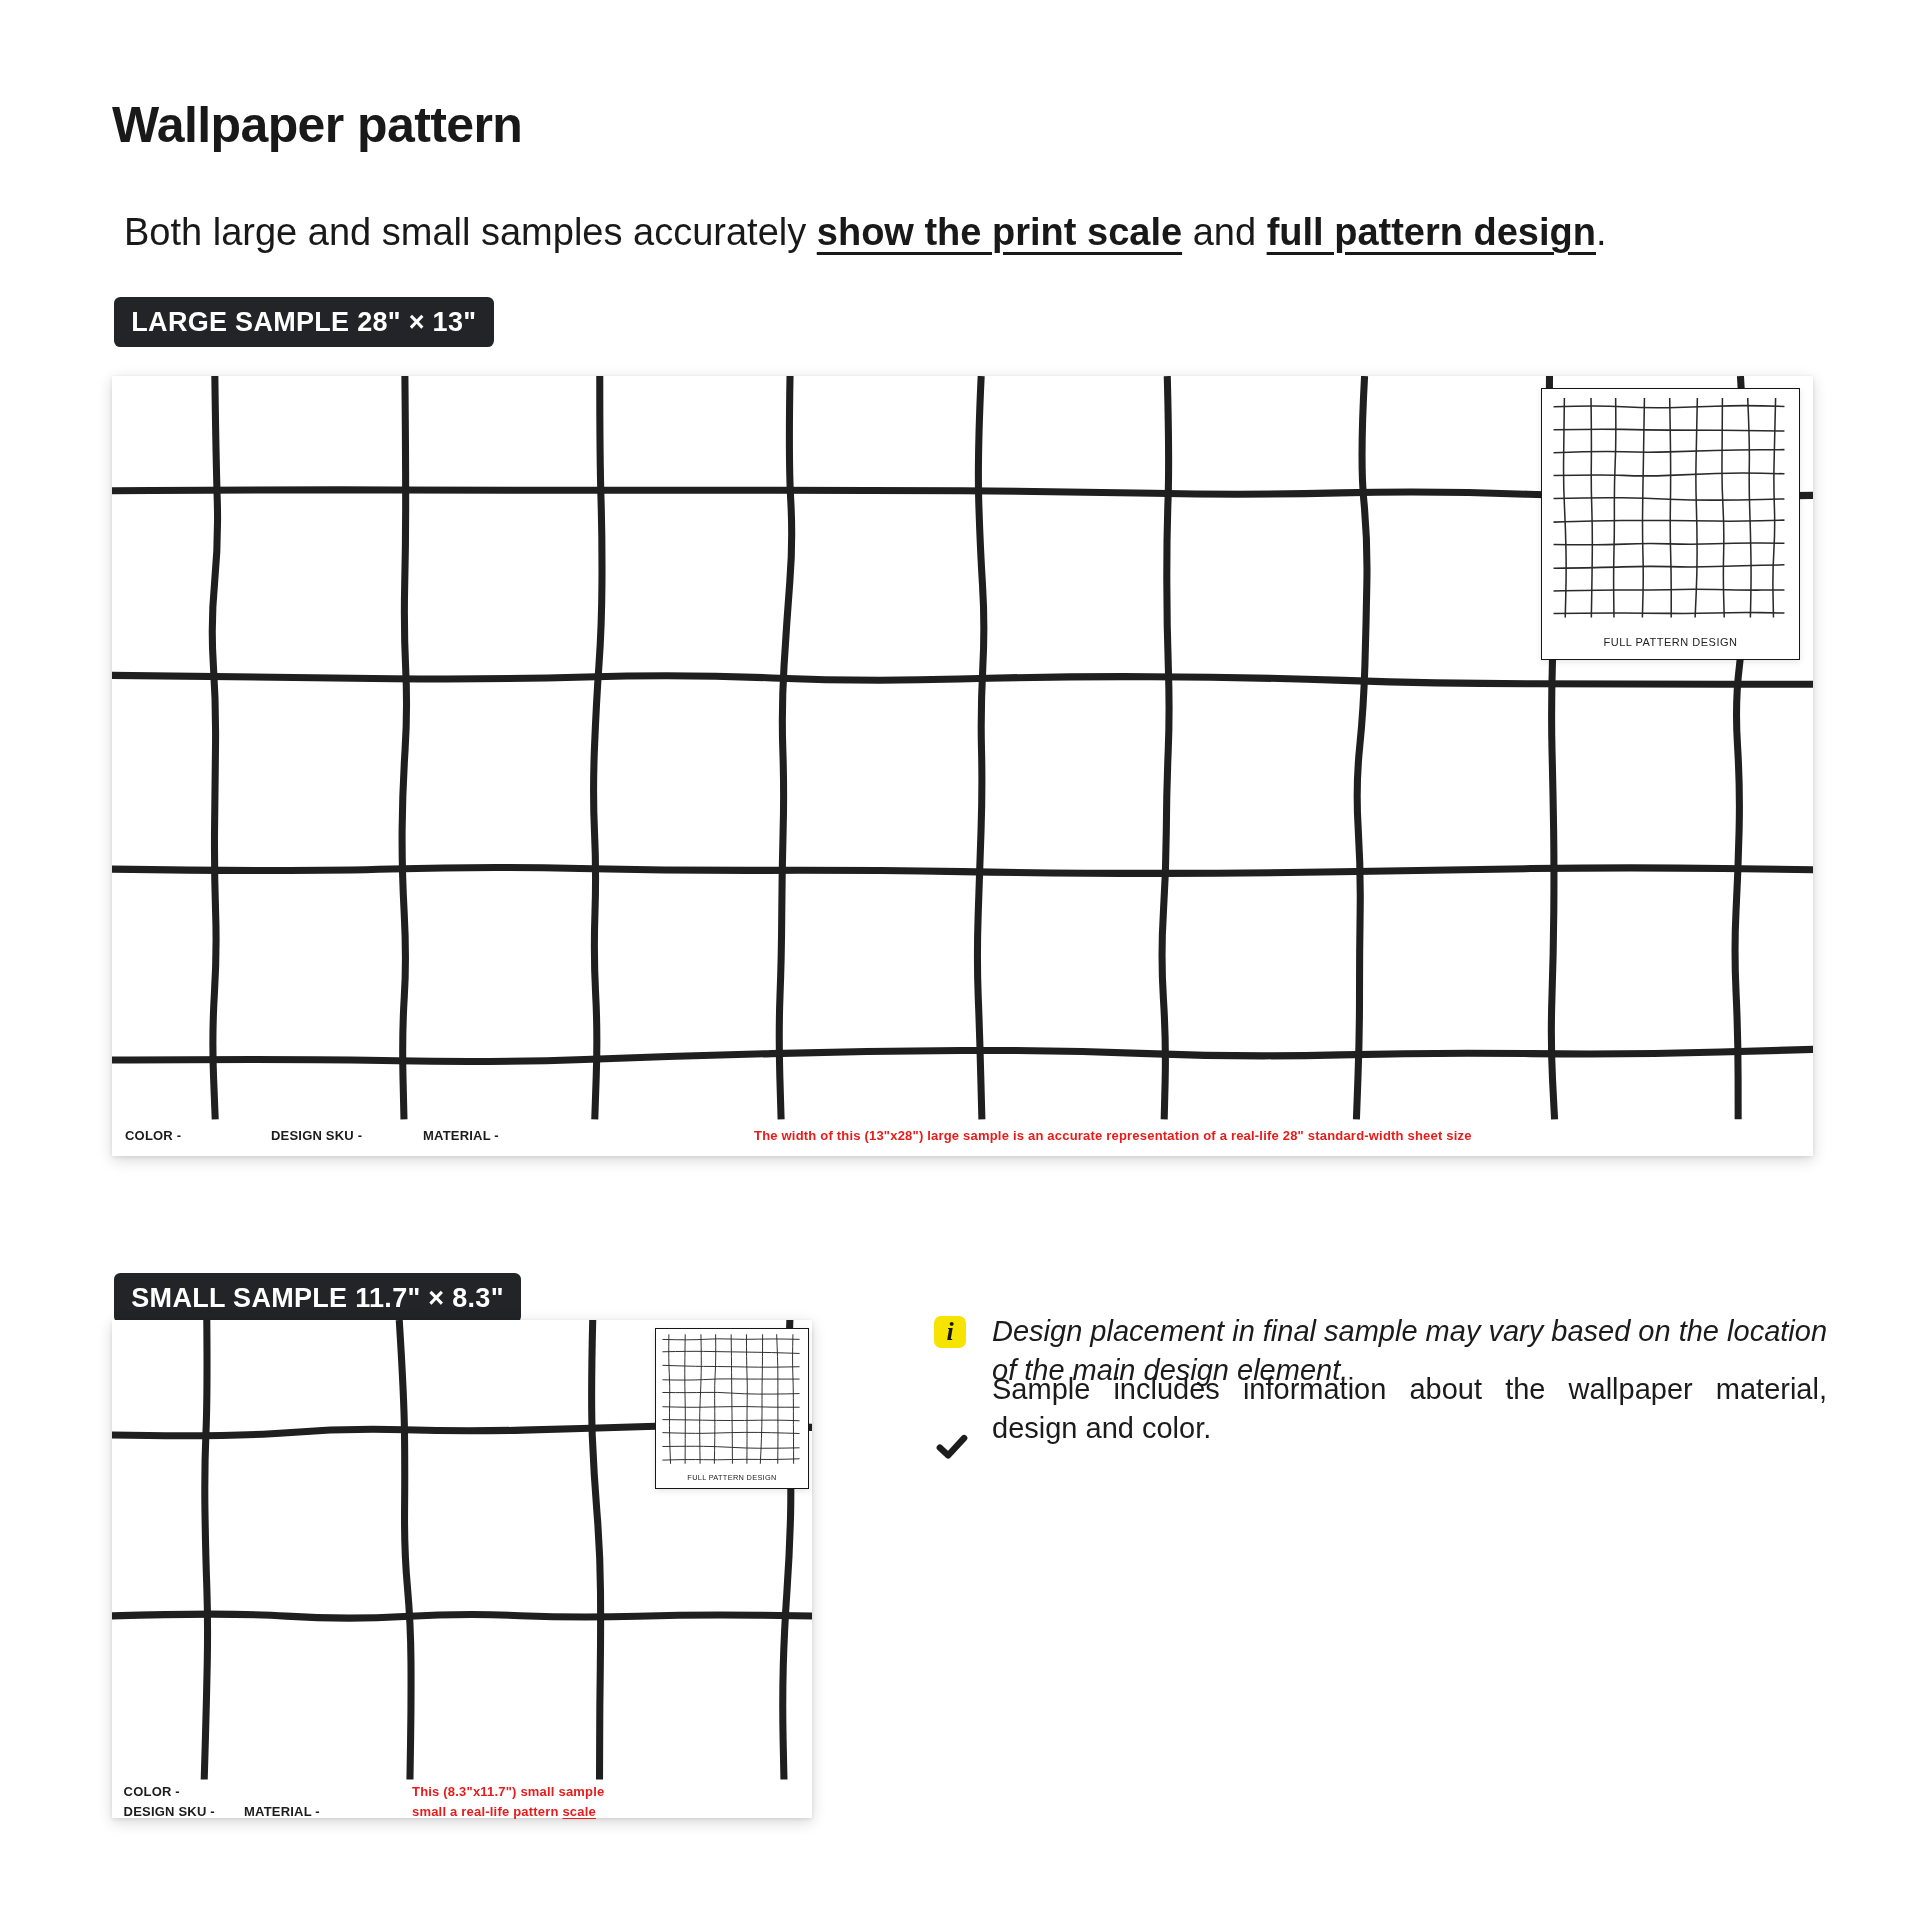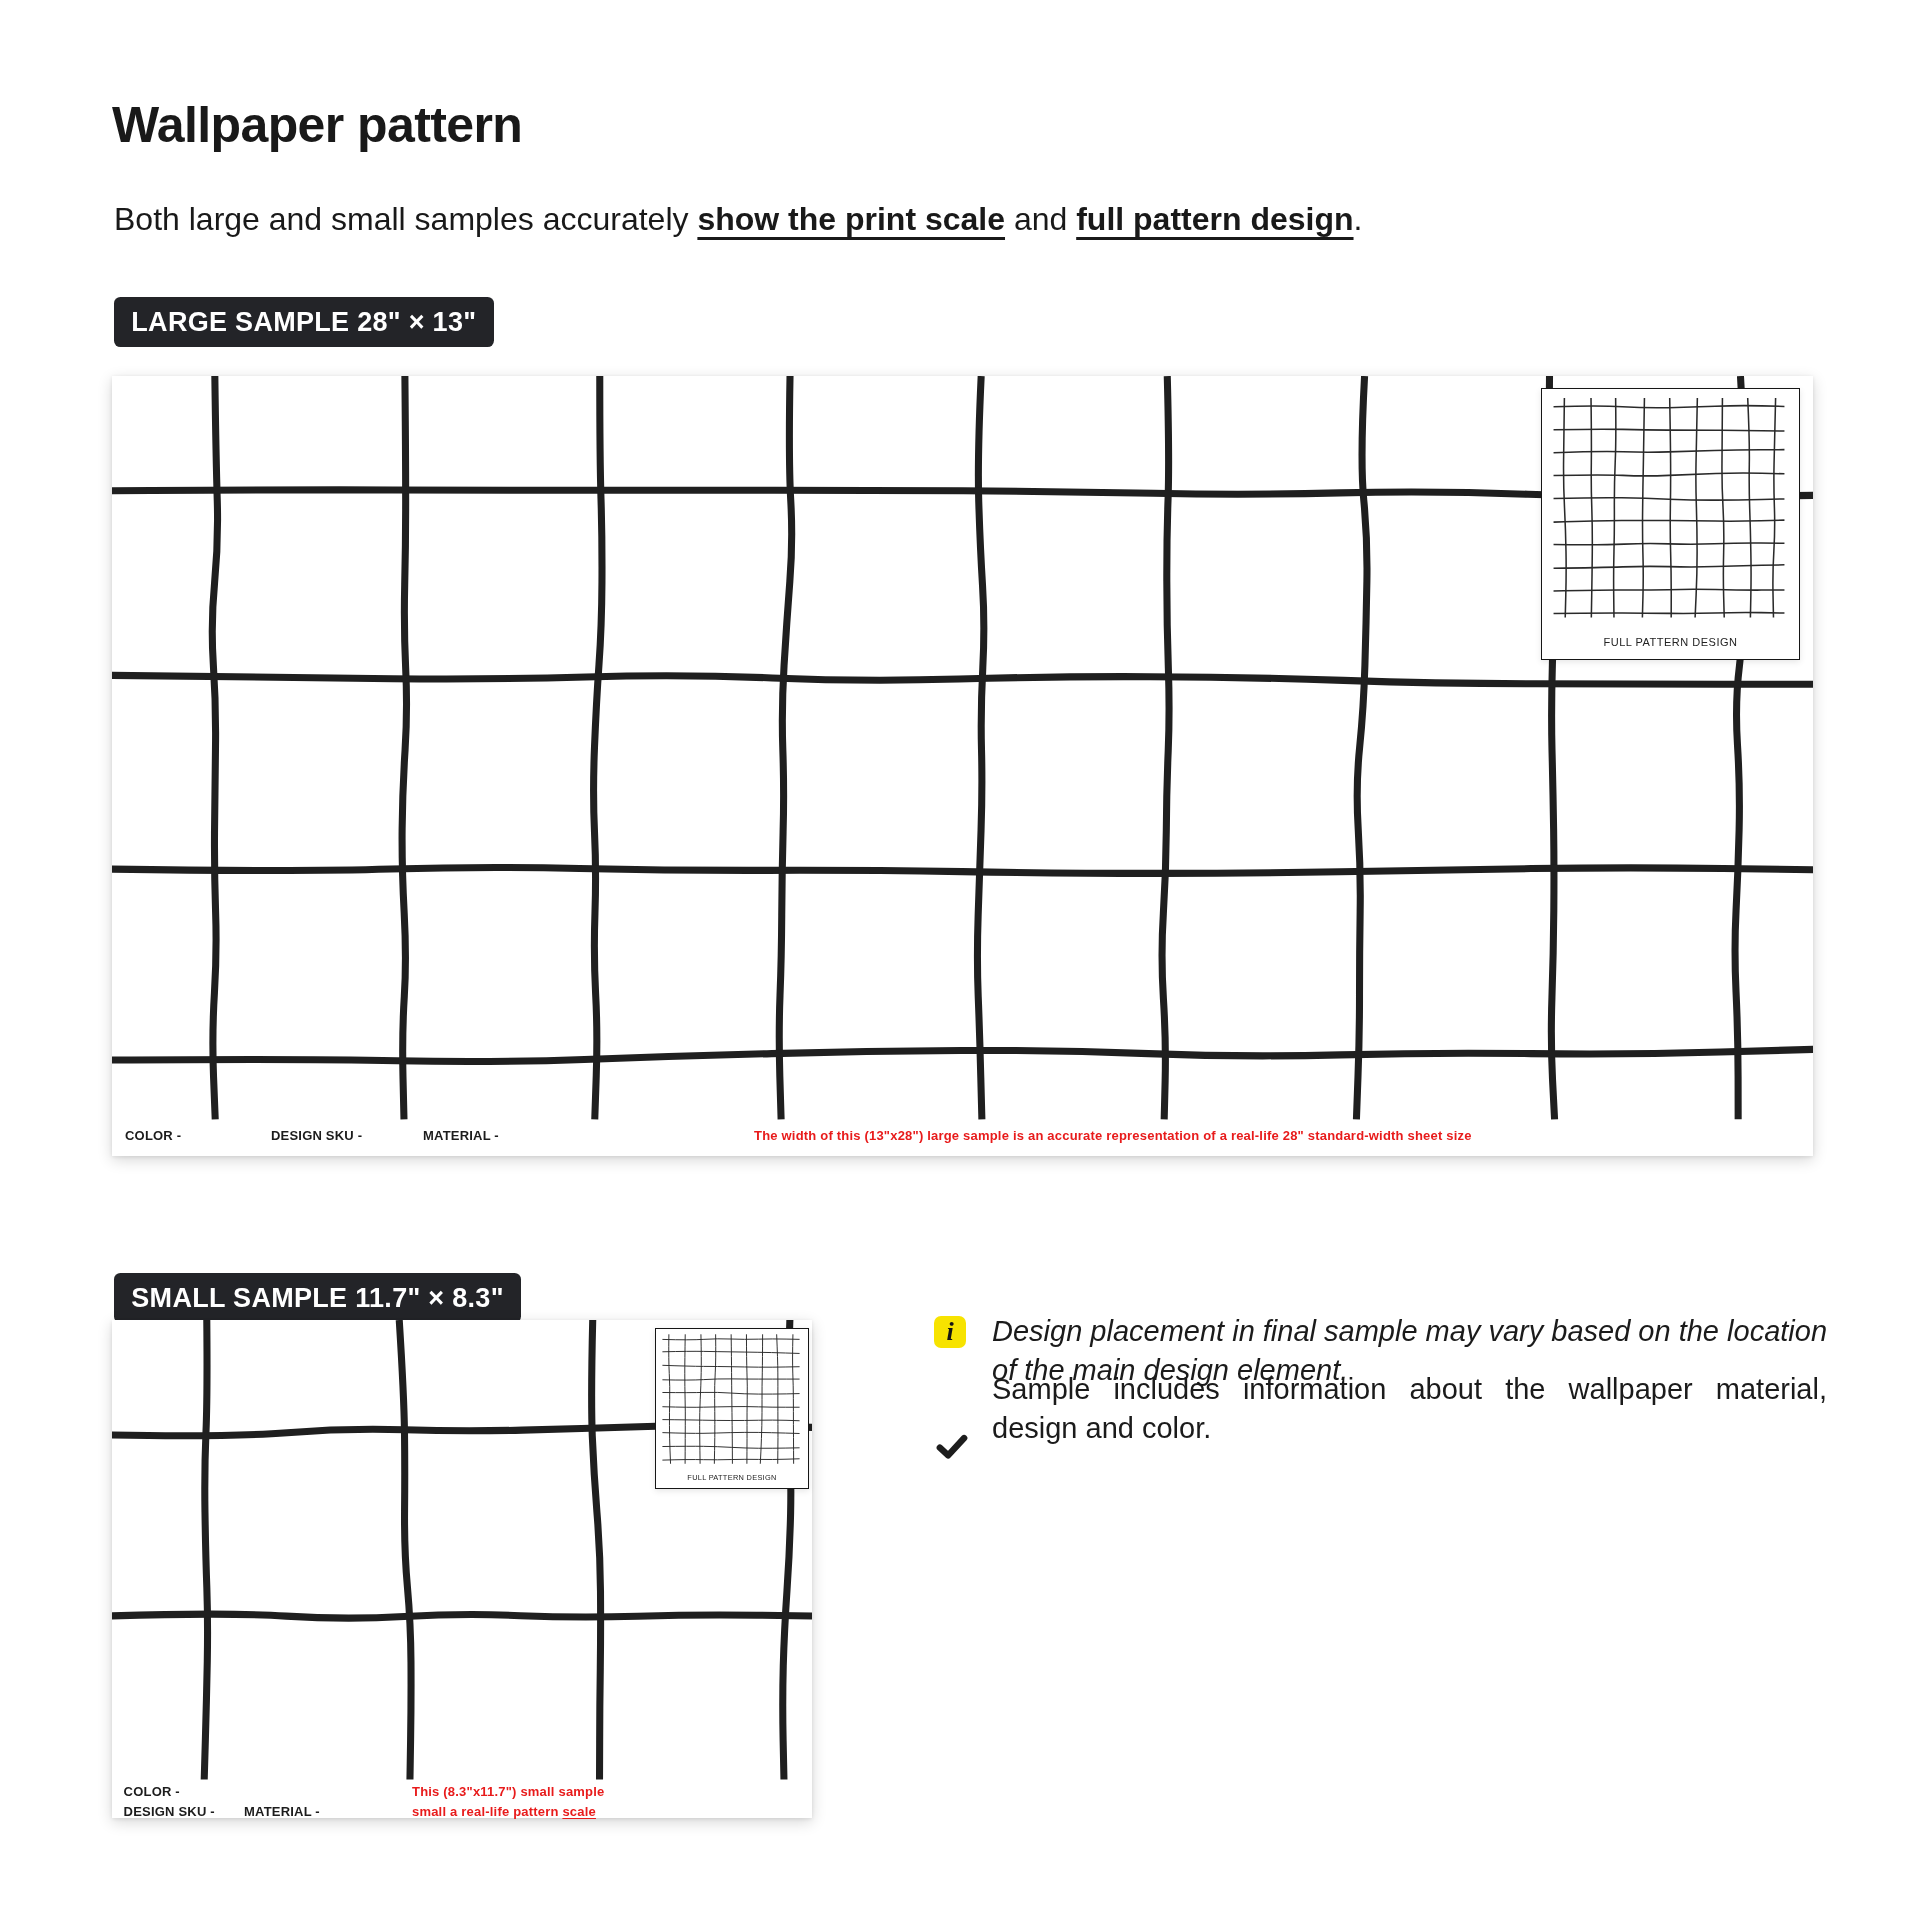--- a/index.html
+++ b/index.html
@@ -5,22 +5,22 @@
   html,body{margin:0;padding:0;}
   body{
     width:1926px;height:1926px;background:#ffffff;position:relative;
     font-family:"Liberation Sans",sans-serif;color:#1d1d1d;overflow:hidden;
   }
   .page-title{
     position:absolute;left:112px;top:96px;margin:0;
     font-size:50px;font-weight:700;letter-spacing:-0.6px;color:#191919;
   }
   .subtitle{
-    position:absolute;left:112px;top:199px;margin:2px;
-    font-size:32px;font-weight:400;color:#191919;white-space:nowrap;
+    position:absolute;left:112px;top:199px;margin:12px;
+    font-size:38px;font-weight:400;color:#191919;white-space:nowrap;
   }
   .subtitle .emph{
     font-weight:700;text-decoration:underline;
     text-underline-offset:7px;text-decoration-thickness:2.6px;
   }
   .badge{
     position:absolute;background:#232428;color:#ffffff;
     font-weight:700;font-size:27px;letter-spacing:0.3px;
     padding:9.6px 17.3px;border-radius:6.4px;white-space:nowrap;
   }

